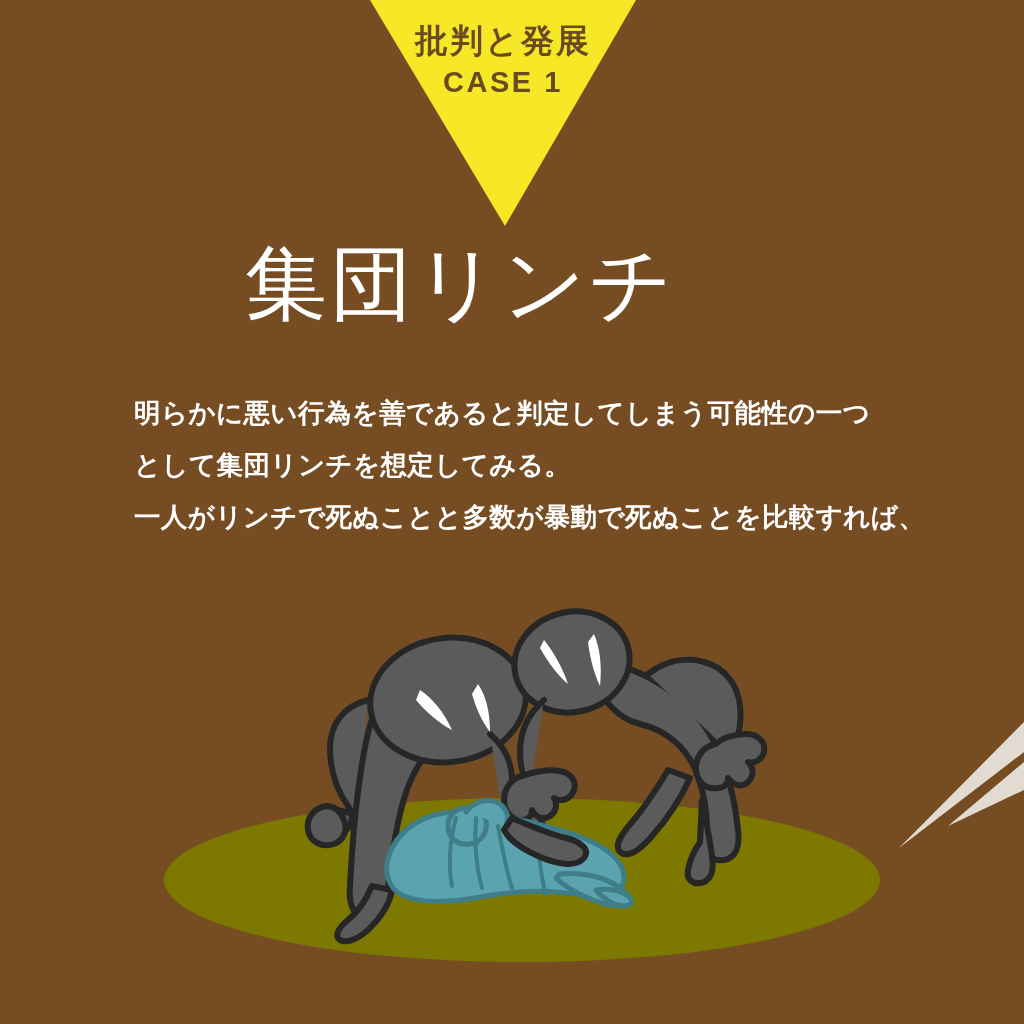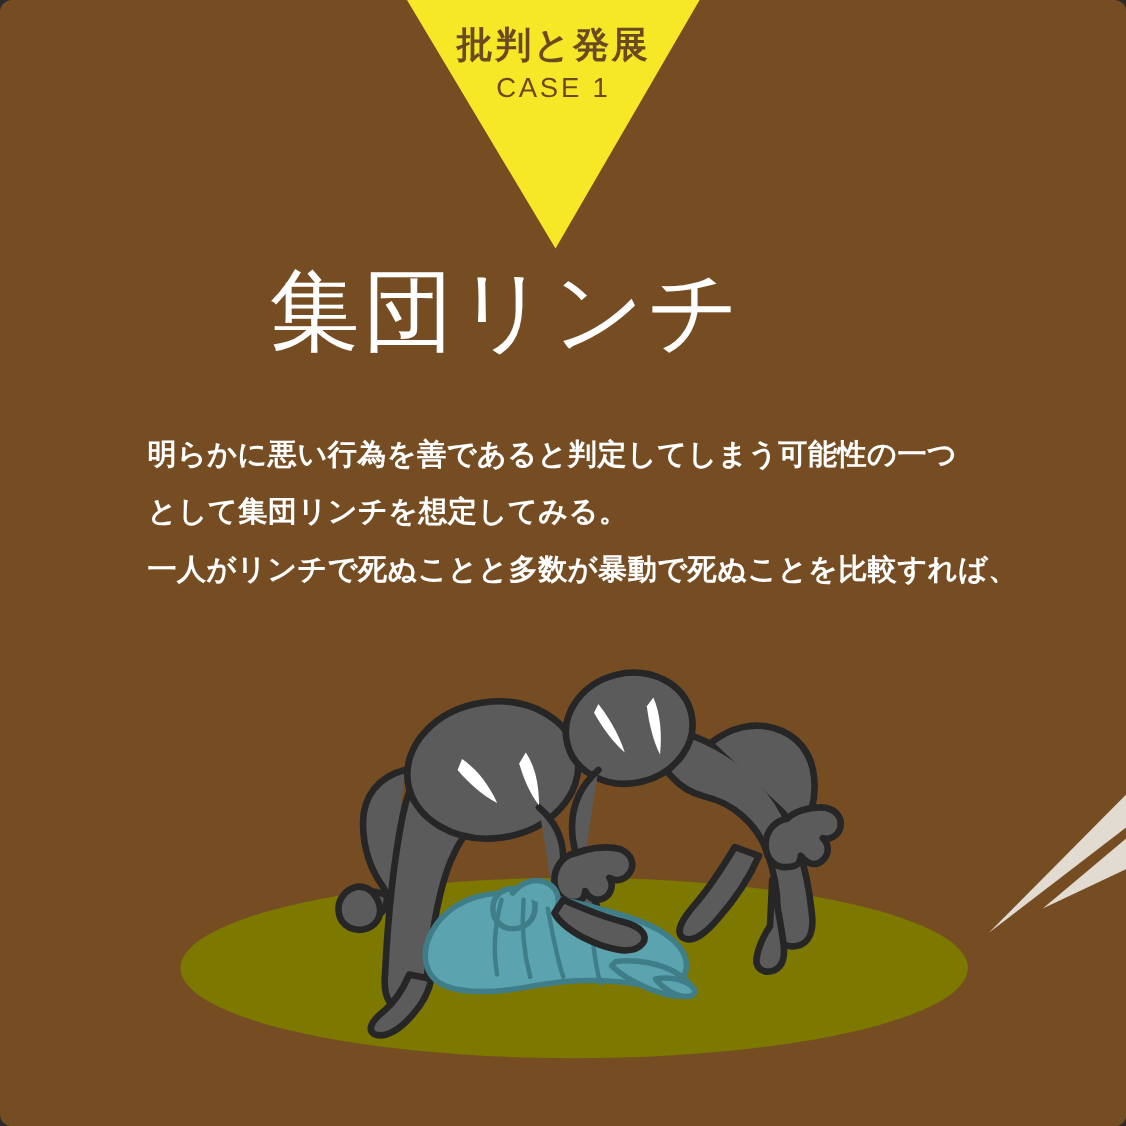--- a/index.html
+++ b/index.html
@@ -7,21 +7,20 @@
     padding: 0;
     background: #2b2b2b;
   }
   #canvas {
     position: relative;
     width: 1024px;
     height: 1024px;
     overflow: hidden;
     font-family: "Liberation Sans", "DejaVu Sans", sans-serif;
     background: #764d23;
-    border-radius: 11px;
   }
 
   
   #banner {
     position: absolute;
     left: 0;
     top: 0;
     width: 1024px;
     height: 240px;
     pointer-events: none;
@@ -35,22 +34,22 @@
     color: #6b4a22;
   }
   .banner-title {
     font-size: 33px;
     font-weight: 700;
     letter-spacing: 2px;
     line-height: 1.15;
     white-space: nowrap;
   }
   .banner-sub {
-    font-size: 25px;
-    font-weight: 400;
+    font-size: 29px;
+    font-weight: 700;
     letter-spacing: 2.5px;
     line-height: 1.3;
     margin-top: 4px;
     white-space: nowrap;
   }
 
   
   #headline {
     position: absolute;
     left: 0;

